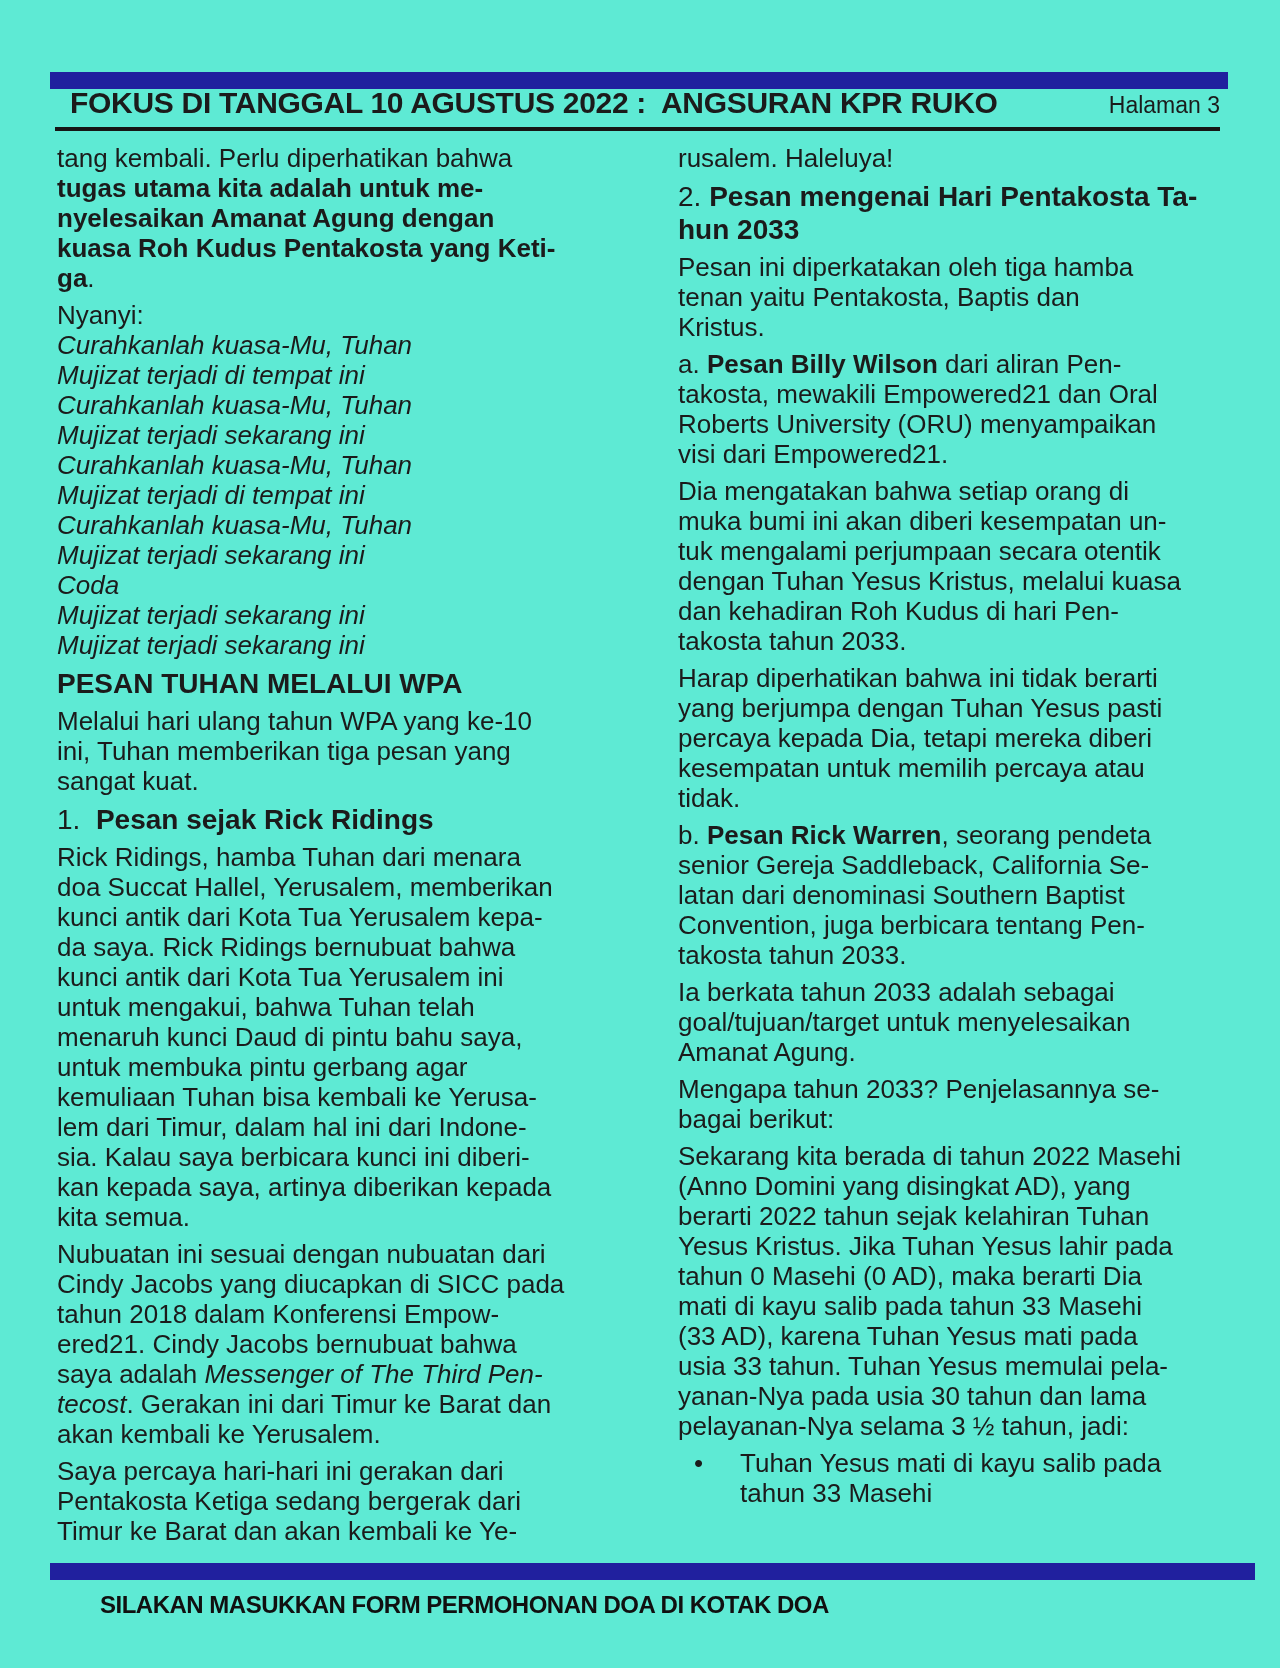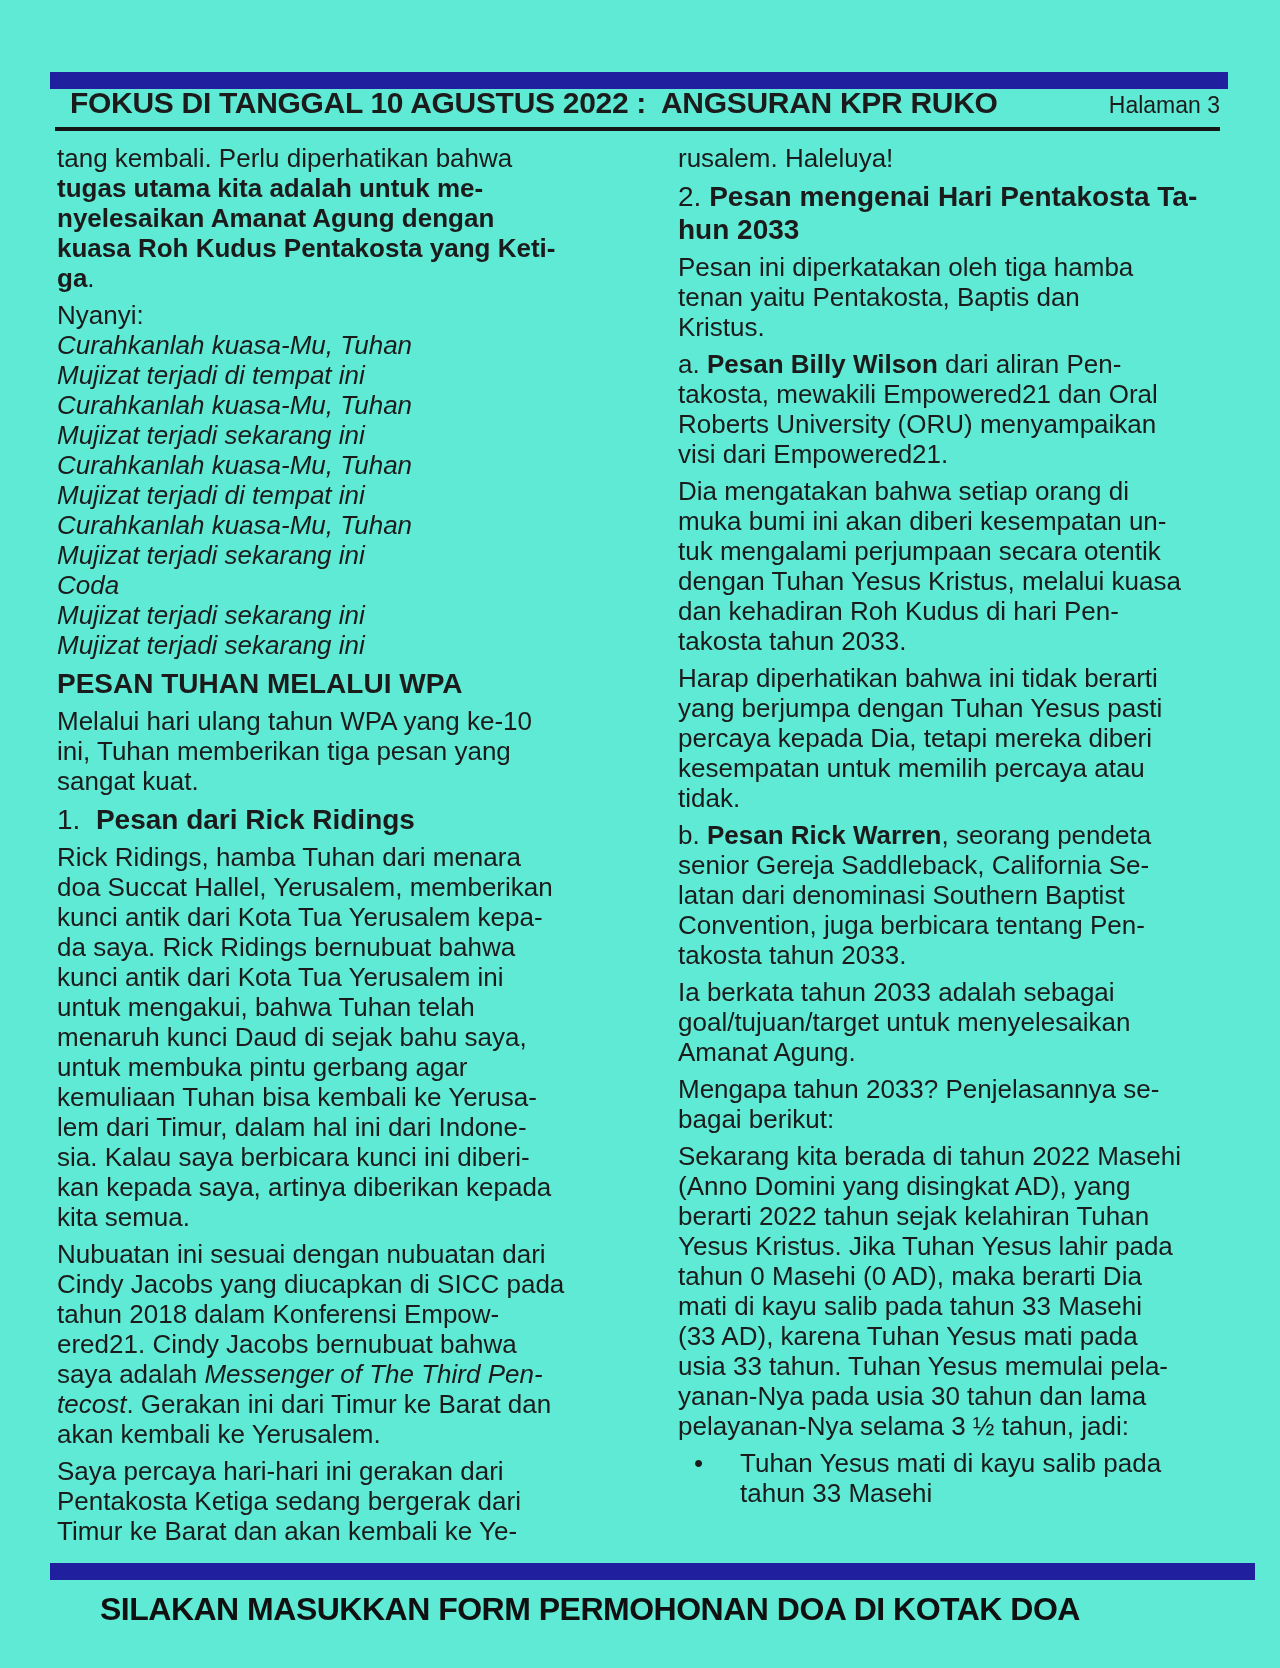--- a/index.html
+++ b/index.html
@@ -24,21 +24,21 @@
   .line{white-space:pre-wrap;}
   .run{font-weight:normal;font-style:normal;}
   .run.b{font-weight:bold;}
   .run.i{font-style:italic;}
   .bullet{display:flex;margin:3px 0 7px 0;}
   .bullet .marker{flex:0 0 62px;padding-left:16px;box-sizing:border-box;}
   .bullet .bullet-content{flex:1;}
   .footbar{position:absolute;left:50px;top:1563px;width:1205px;height:17px;background:#20209e;}
   .footer-text{
     position:absolute;left:100px;top:1591px;
-    font-size:32px;font-weight:bold;letter-spacing:-0.5px;white-space:pre;color:#101010;
+    font-size:24px;font-weight:bold;letter-spacing:-0.5px;white-space:pre;color:#101010;
   }
 </style>
 </head>
 <body>
 
 <div class="page">
   <div class="topbar" style="background: rgb(32, 32, 158);"></div>
   <div class="header-row">
     <span class="doc-title">FOKUS DI TANGGAL 10 AGUSTUS 2022 :  ANGSURAN KPR RUKO</span>
     <span class="page-num">Halaman 3</span>
@@ -70,30 +70,30 @@
         </div>
         <div class="heading">
           <div class="line"><span class="run b">PESAN TUHAN MELALUI WPA</span></div>
         </div>
         <div class="para">
           <div class="line"><span class="run r">Melalui hari ulang tahun WPA yang ke-10</span></div>
           <div class="line"><span class="run r">ini, Tuhan memberikan tiga pesan yang</span></div>
           <div class="line"><span class="run r">sangat kuat.</span></div>
         </div>
         <div class="heading">
-          <div class="line"><span class="run r">1.  </span><span class="run b">Pesan dari Rick Ridings</span></div>
+          <div class="line"><span class="run r">1.  </span><span class="run b">Pesan sejak Rick Ridings</span></div>
         </div>
         <div class="para">
           <div class="line"><span class="run r">Rick Ridings, hamba Tuhan dari menara</span></div>
           <div class="line"><span class="run r">doa Succat Hallel, Yerusalem, memberikan</span></div>
           <div class="line"><span class="run r">kunci antik dari Kota Tua Yerusalem kepa-</span></div>
           <div class="line"><span class="run r">da saya. Rick Ridings bernubuat bahwa</span></div>
           <div class="line"><span class="run r">kunci antik dari Kota Tua Yerusalem ini</span></div>
           <div class="line"><span class="run r">untuk mengakui, bahwa Tuhan telah</span></div>
-          <div class="line"><span class="run r">menaruh kunci Daud di sejak bahu saya,</span></div>
+          <div class="line"><span class="run r">menaruh kunci Daud di pintu bahu saya,</span></div>
           <div class="line"><span class="run r">untuk membuka pintu gerbang agar</span></div>
           <div class="line"><span class="run r">kemuliaan Tuhan bisa kembali ke Yerusa-</span></div>
           <div class="line"><span class="run r">lem dari Timur, dalam hal ini dari Indone-</span></div>
           <div class="line"><span class="run r">sia. Kalau saya berbicara kunci ini diberi-</span></div>
           <div class="line"><span class="run r">kan kepada saya, artinya diberikan kepada</span></div>
           <div class="line"><span class="run r">kita semua.</span></div>
         </div>
         <div class="para">
           <div class="line"><span class="run r">Nubuatan ini sesuai dengan nubuatan dari</span></div>
           <div class="line"><span class="run r">Cindy Jacobs yang diucapkan di SICC pada</span></div>

